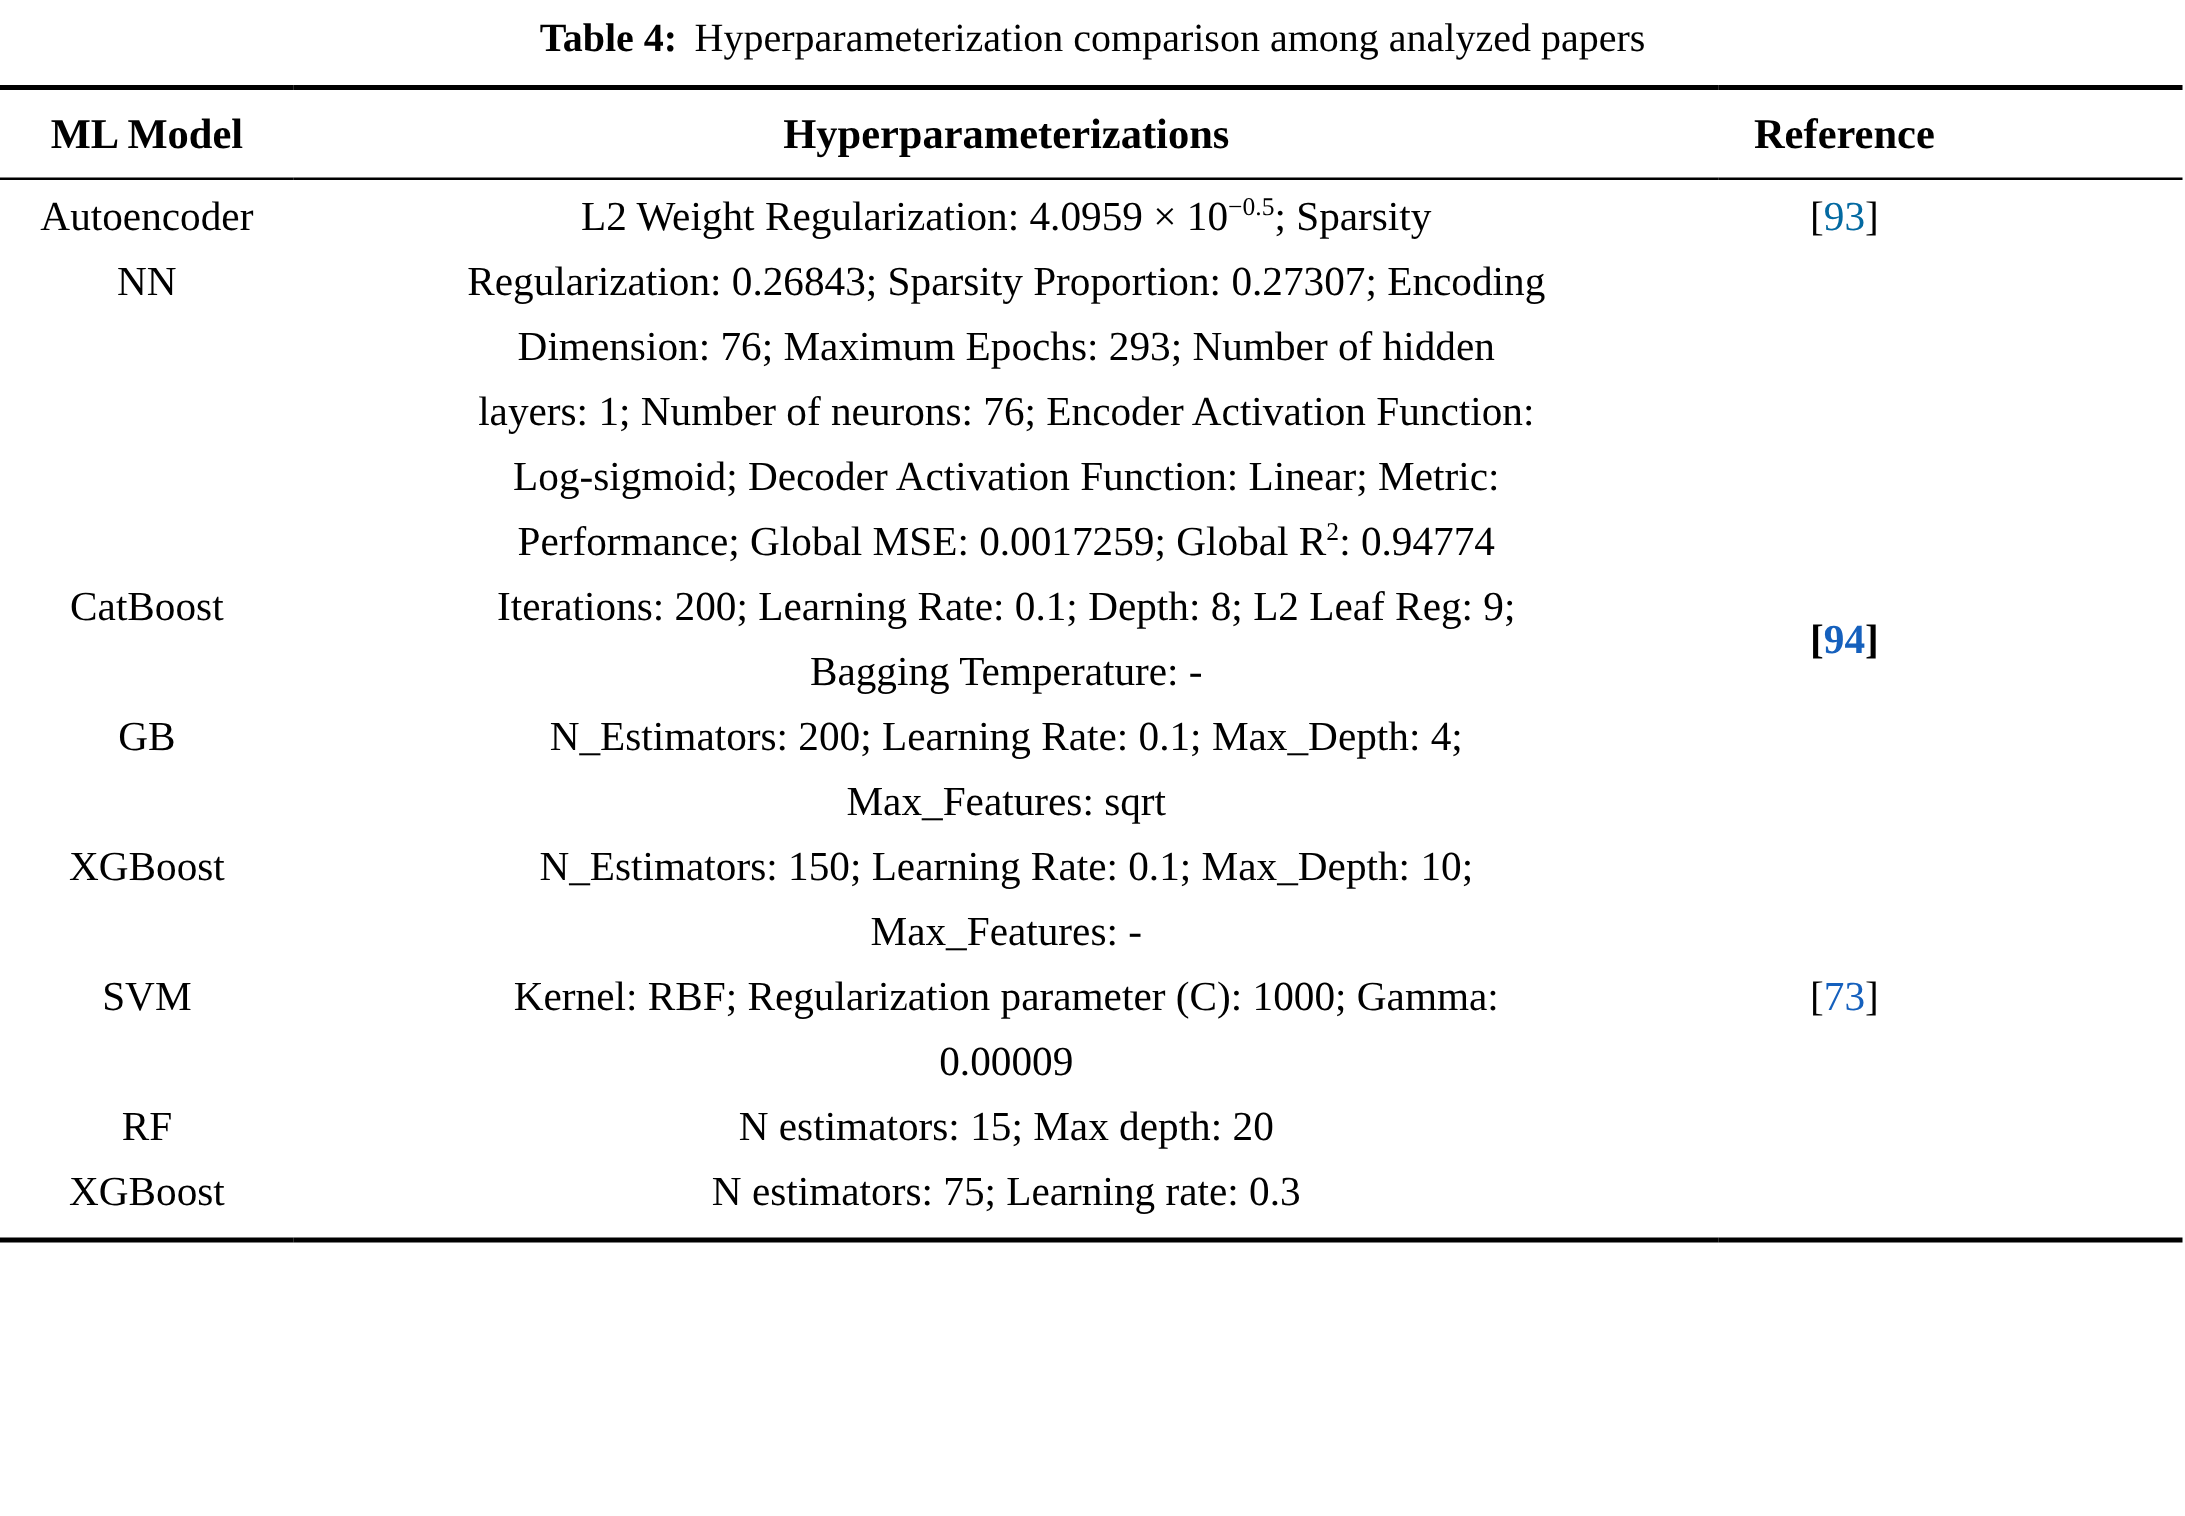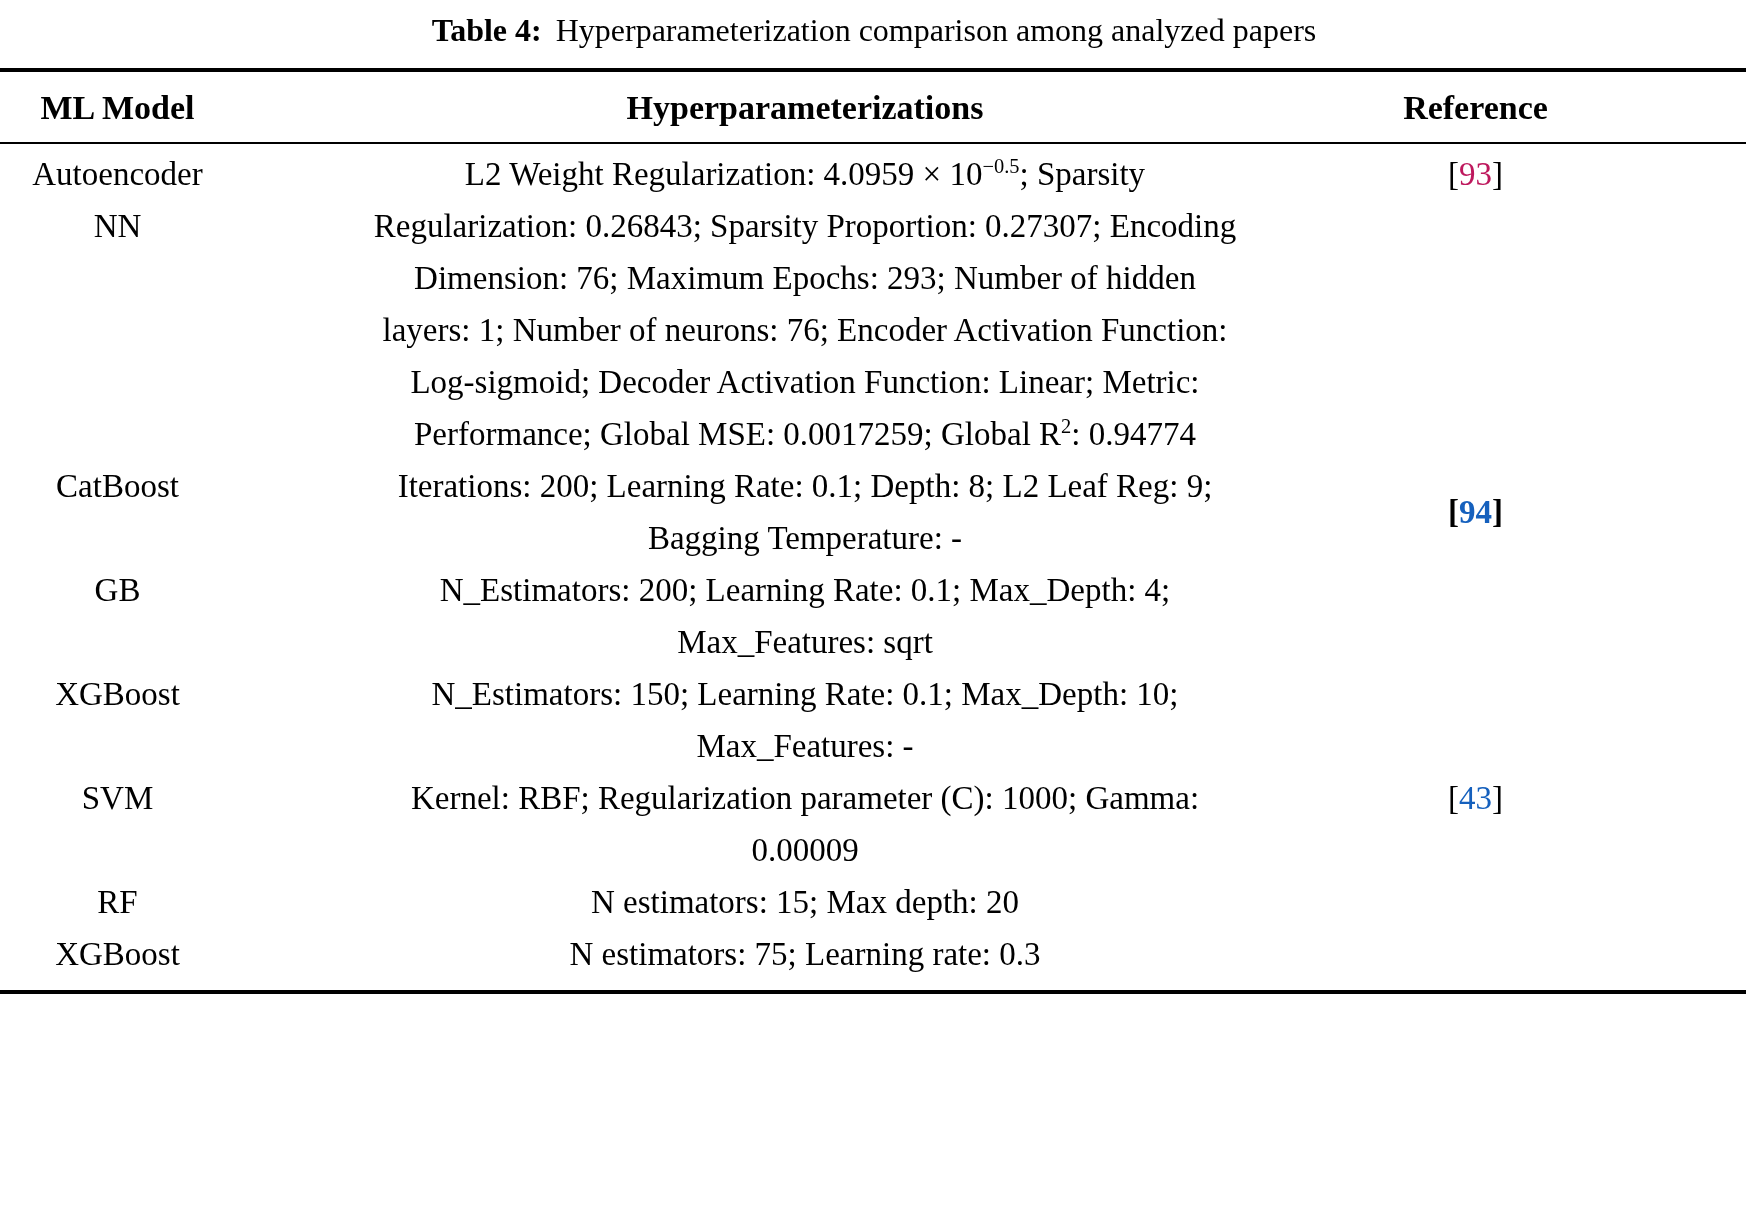--- a/index.html
+++ b/index.html
@@ -92,21 +92,21 @@
         <th class="c-model">ML Model</th>
         <th class="c-hyper">Hyperparameterizations</th>
         <th class="c-ref">Reference</th>
       </tr>
     </thead>
     <tbody>
 
       <tr>
         <td class="model">Autoencoder NN</td>
         <td class="hyper">L2 Weight Regularization: 4.0959 × 10<sup>−0.5</sup>; Sparsity<br>Regularization: 0.26843; Sparsity Proportion: 0.27307; Encoding<br>Dimension: 76; Maximum Epochs: 293; Number of hidden<br>layers: 1; Number of neurons: 76; Encoder Activation Function:<br>Log-sigmoid; Decoder Activation Function: Linear; Metric:<br>Performance; Global MSE: 0.0017259; Global R<sup>2</sup>: 0.94774</td>
-        <td class="ref top"><span>[</span><a class="cite" style="color: #be185d;">93</a><span>]</span></td>
+        <td class="ref top"><span>[</span><a class="cite" style="color: #0369a1;">93</a><span>]</span></td>
       </tr>
 
 
       <tr>
         <td class="model">CatBoost</td>
         <td class="hyper">Iterations: 200; Learning Rate: 0.1; Depth: 8; L2 Leaf Reg: 9;<br>Bagging Temperature: -</td>
         <td class="ref mid"><span>[</span><a class="cite" style="color: rgb(21, 96, 189);">94</a><span>]</span></td>
       </tr>
 
       <tr>
@@ -118,21 +118,21 @@
       <tr>
         <td class="model">XGBoost</td>
         <td class="hyper">N_Estimators: 150; Learning Rate: 0.1; Max_Depth: 10;<br>Max_Features: -</td>
         <td class="ref"></td>
       </tr>
 
 
       <tr>
         <td class="model">SVM</td>
         <td class="hyper">Kernel: RBF; Regularization parameter (C): 1000; Gamma:<br>0.00009</td>
-        <td class="ref top"><span>[</span><a class="cite" style="color: rgb(21, 96, 189);">43</a><span>]</span></td>
+        <td class="ref top"><span>[</span><a class="cite" style="color: rgb(21, 96, 189);">73</a><span>]</span></td>
       </tr>
 
       <tr>
         <td class="model">RF</td>
         <td class="hyper">N estimators: 15; Max depth: 20</td>
         <td class="ref"></td>
       </tr>
 
       <tr>
         <td class="model">XGBoost</td>

